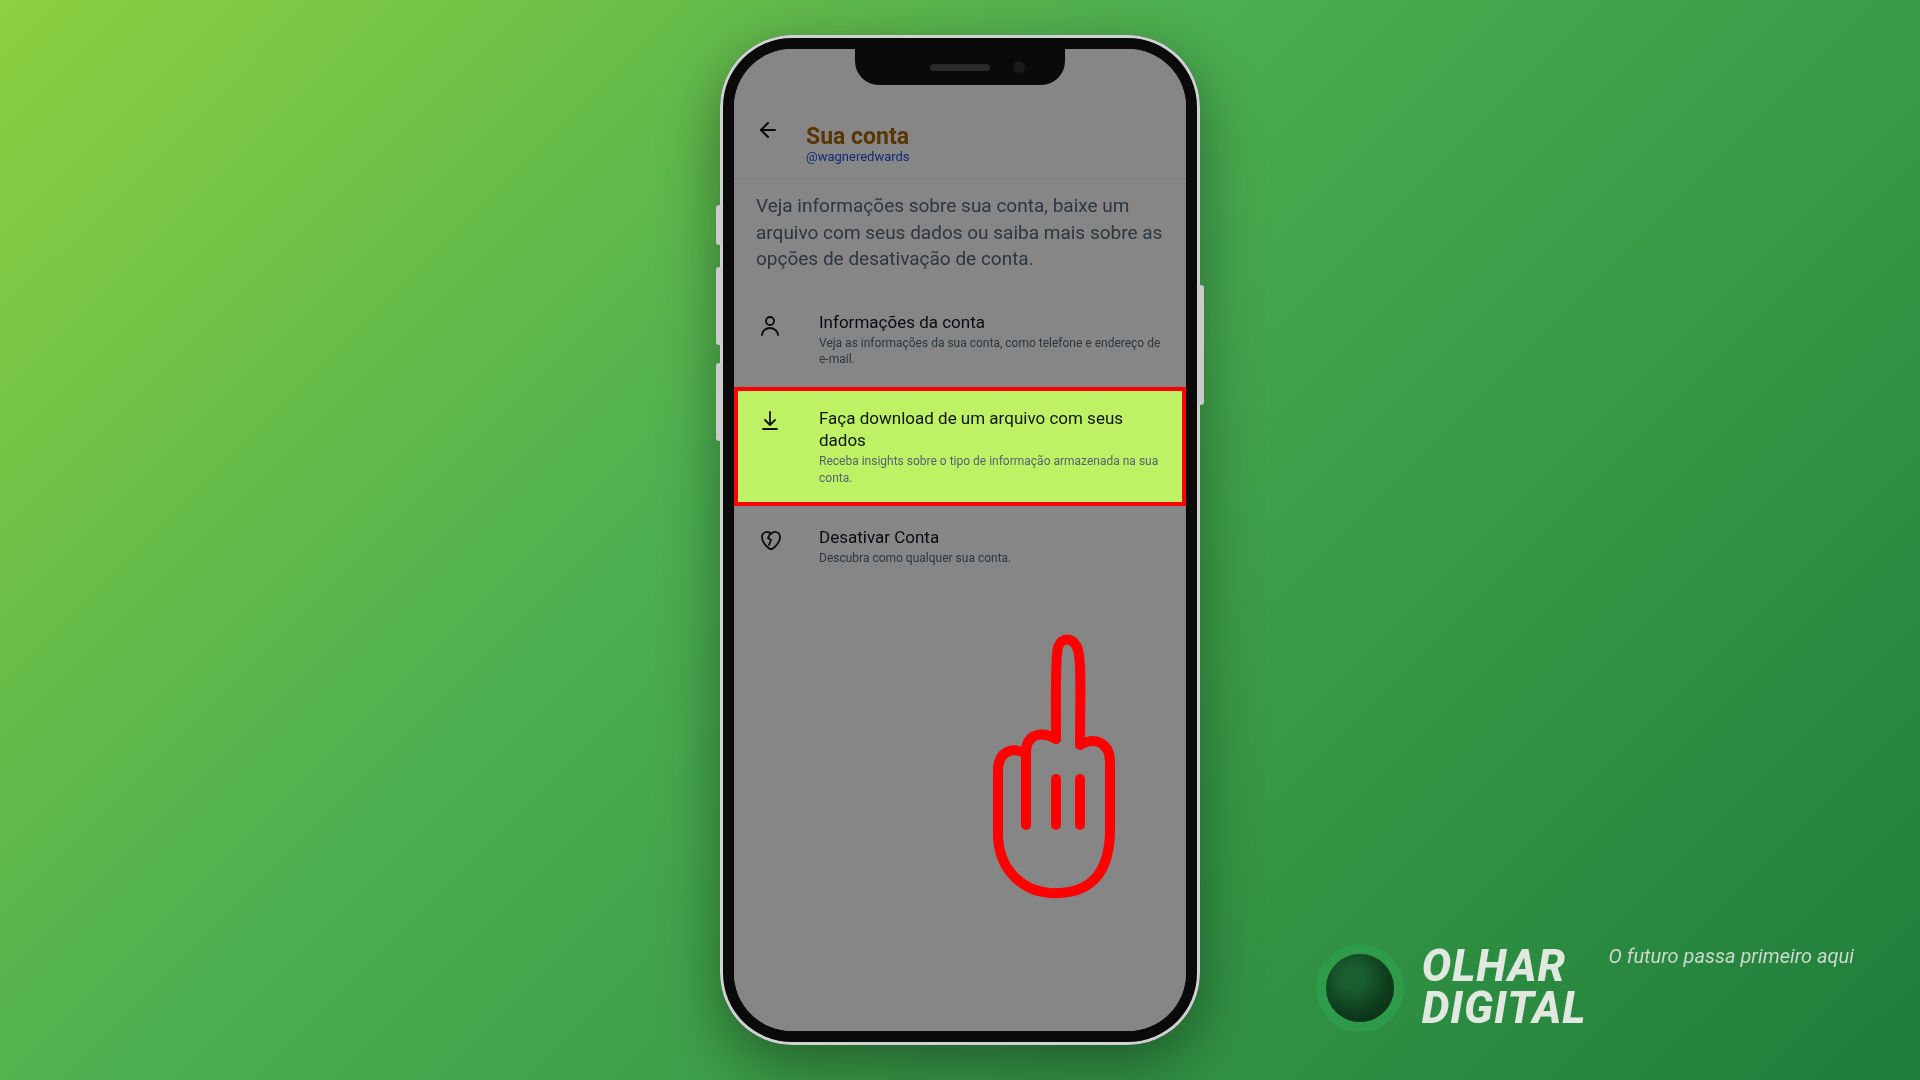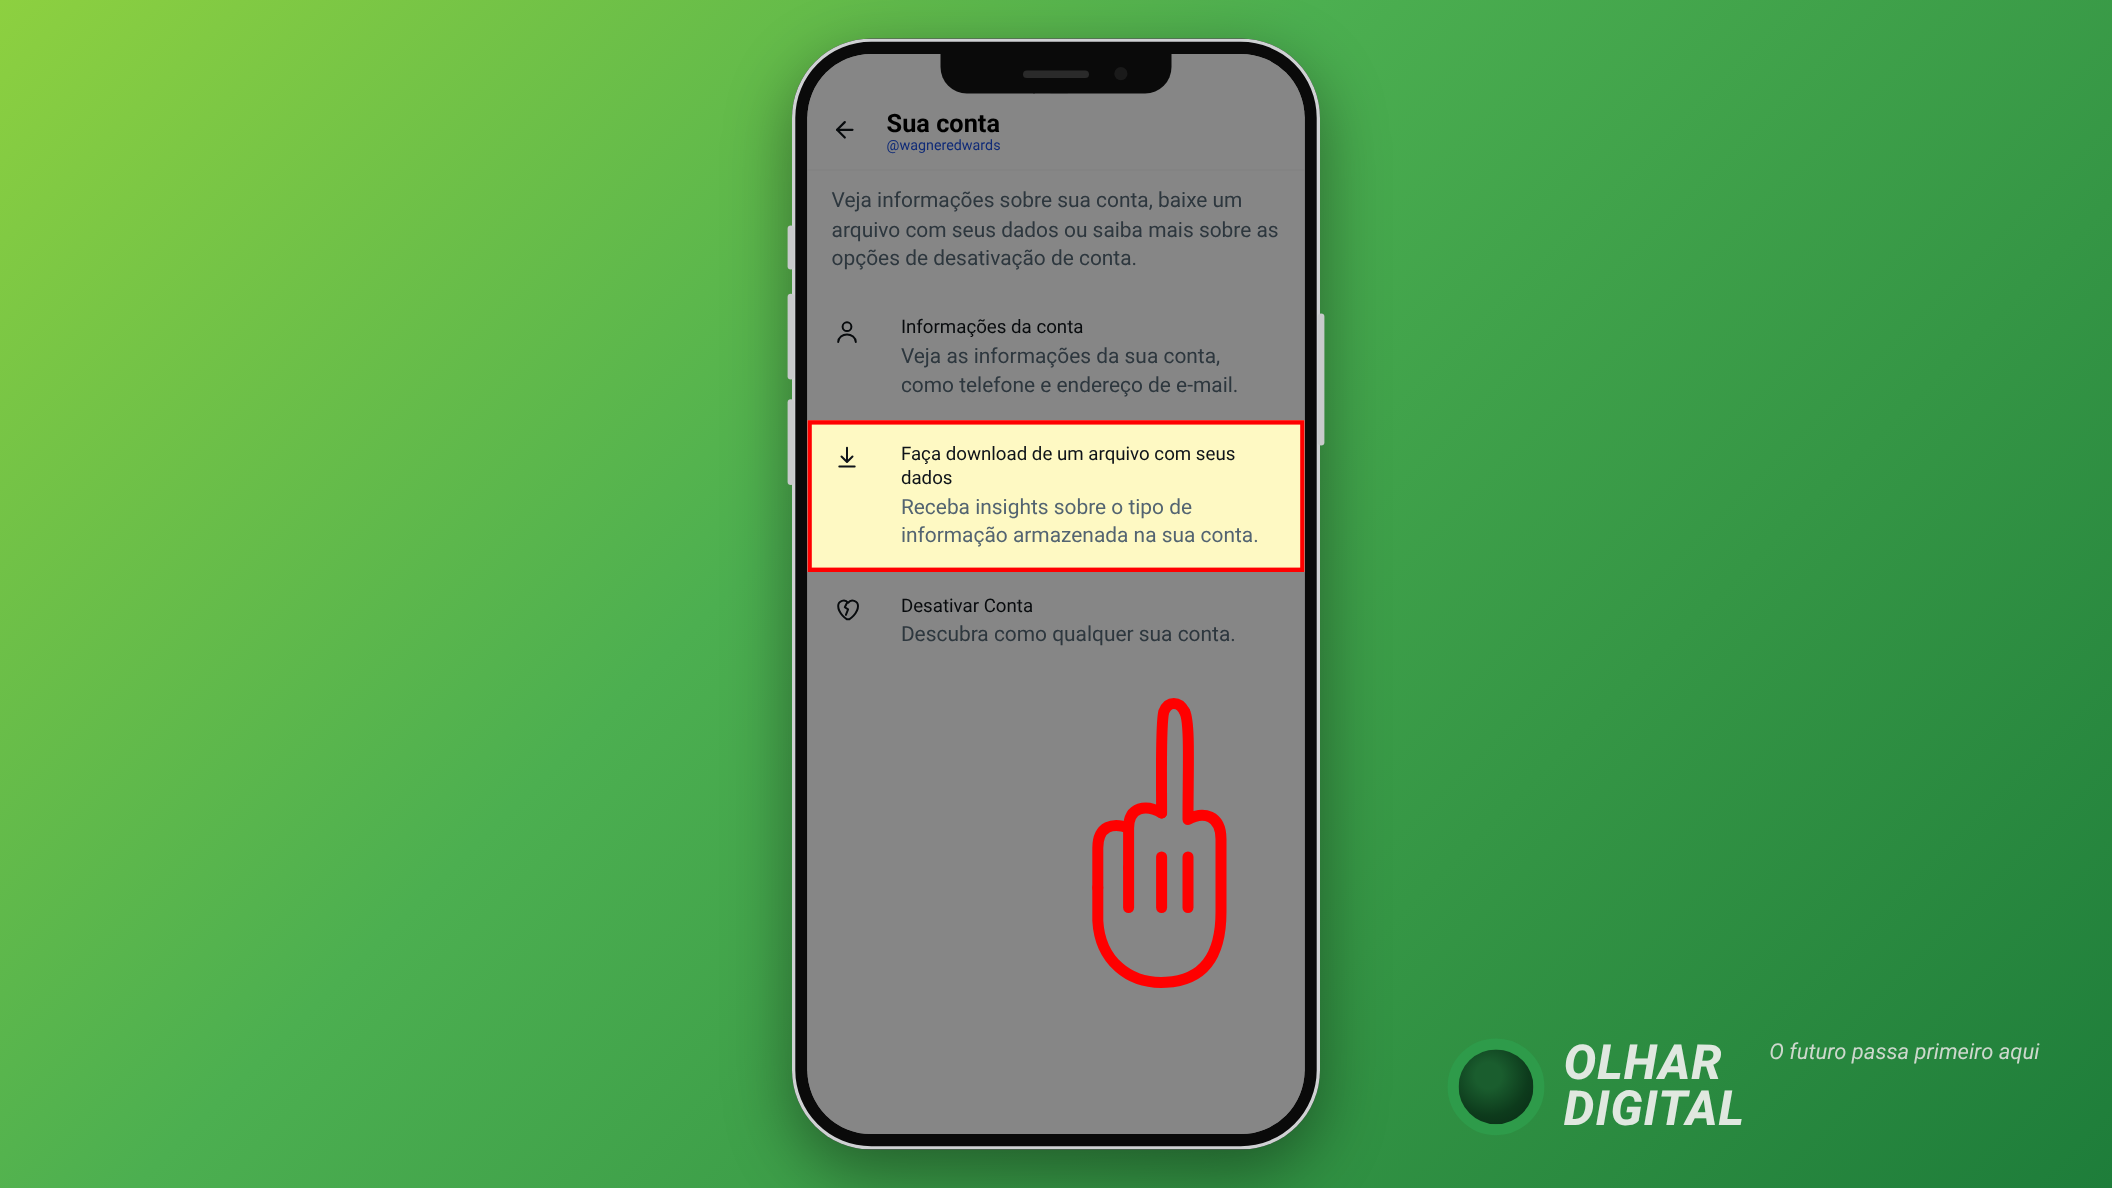--- a/index.html
+++ b/index.html
@@ -77,44 +77,44 @@
   .header {
     position: relative;
     display: flex;
     align-items: center;
     gap: 26px;
     padding: 12px 22px 14px;
     border-bottom: 1px solid rgba(0,0,0,0.06);
     z-index: 2;
   }
   .back-btn svg { width: 24px; height: 24px; }
-  .header-text .title { font-size: 23px; font-weight: 700; color: #000000; }
+  .header-text .title { font-size: 23px; font-weight: 700; color: #a16207; margin-top: 24px; }
   .header-text .subtitle { font-size: 13px; color: #1d4ed8; margin-top: -1px; }
   .intro {
     position: relative;
     padding: 14px 22px 18px;
     font-size: 19px;
     line-height: 1.4;
     color: #536471;
     z-index: 2;
   }
   .option {
     position: relative;
     display: flex;
     align-items: flex-start;
     gap: 37px;
     padding: 20px 24px;
     z-index: 2;
   }
   .option .ico { flex: 0 0 auto; margin-top: 2px; color: #0f1419; }
   .option .ico svg { width: 24px; height: 24px; }
   .option .texts .o-title { font-size: 17px; font-weight: 400; color: #0f1419; line-height: 1.3; }
-  .option .texts .o-desc { font-size: 19px; color: #536471; margin-top: 2px; line-height: 1.35; }
+  .option .texts .o-desc { font-size: 12px; color: #536471; margin-top: 2px; line-height: 1.35; }
   .option.highlight {
-    background: #fef9c3;
+    background: #bef264;
     z-index: 7;
   }
   .highlight-border {
     position: absolute;
     inset: 0;
     border: 4px solid #ff0000;
     pointer-events: none;
     z-index: 8;
   }
   .pointer-hand {

